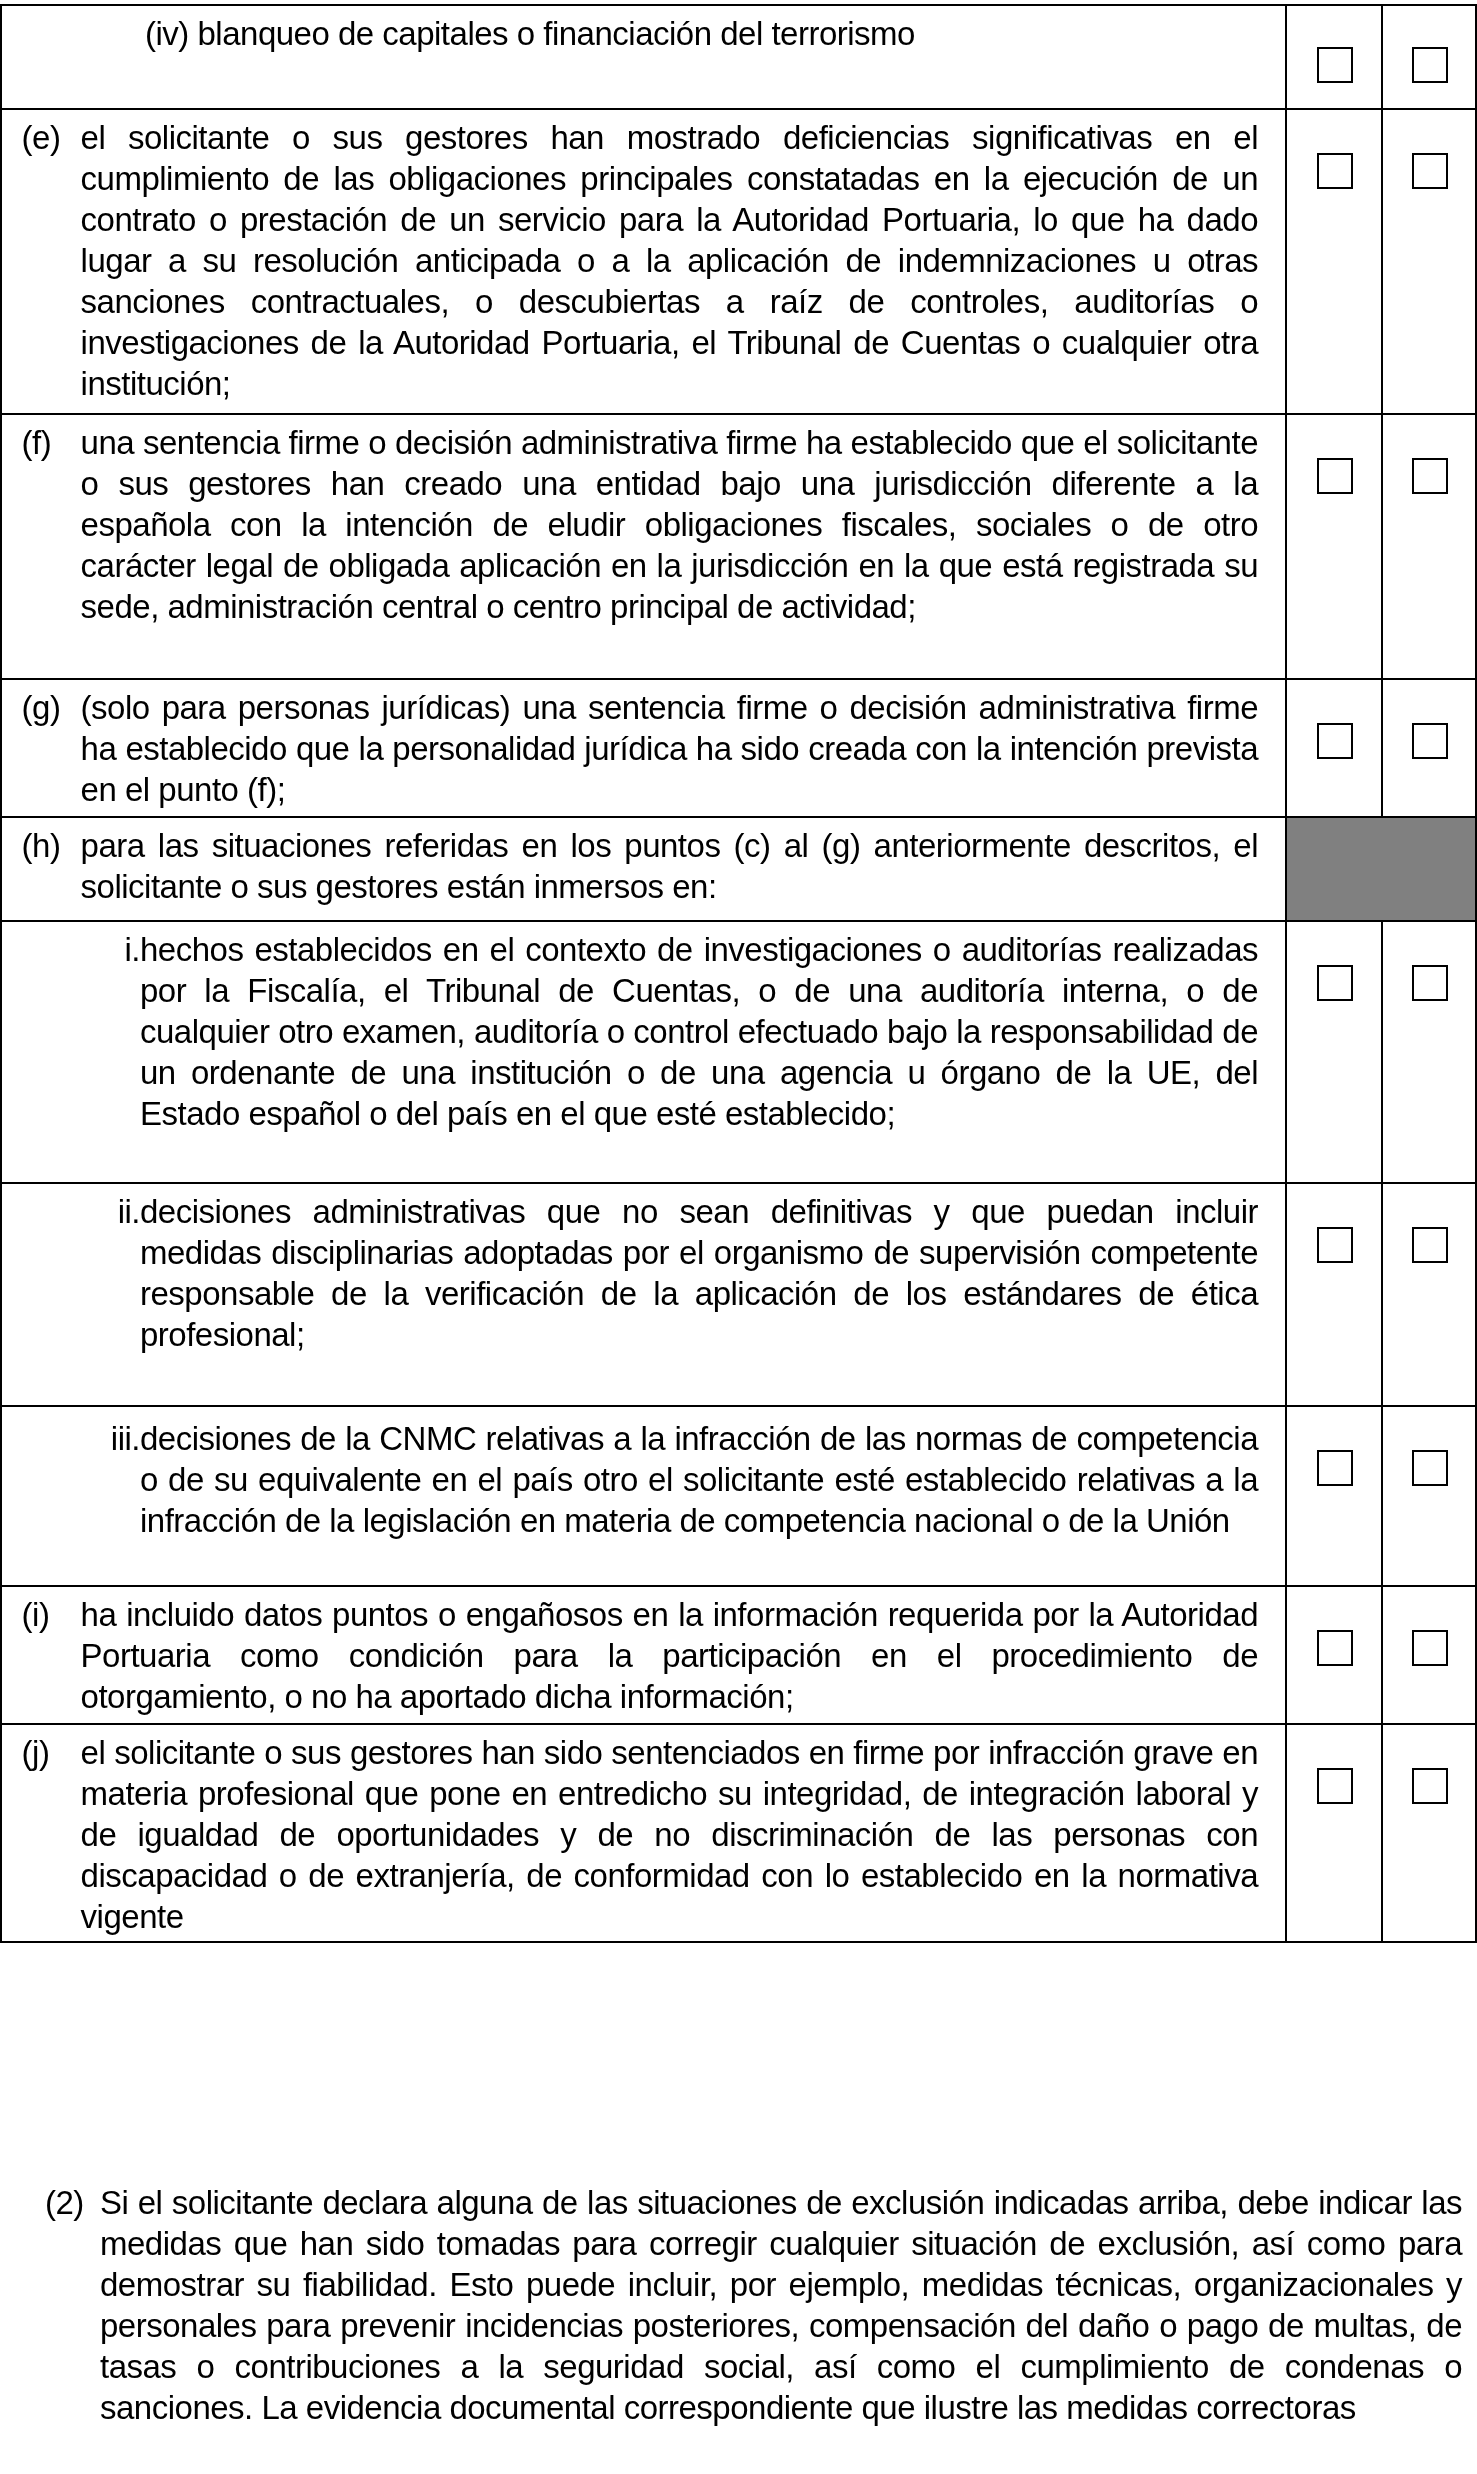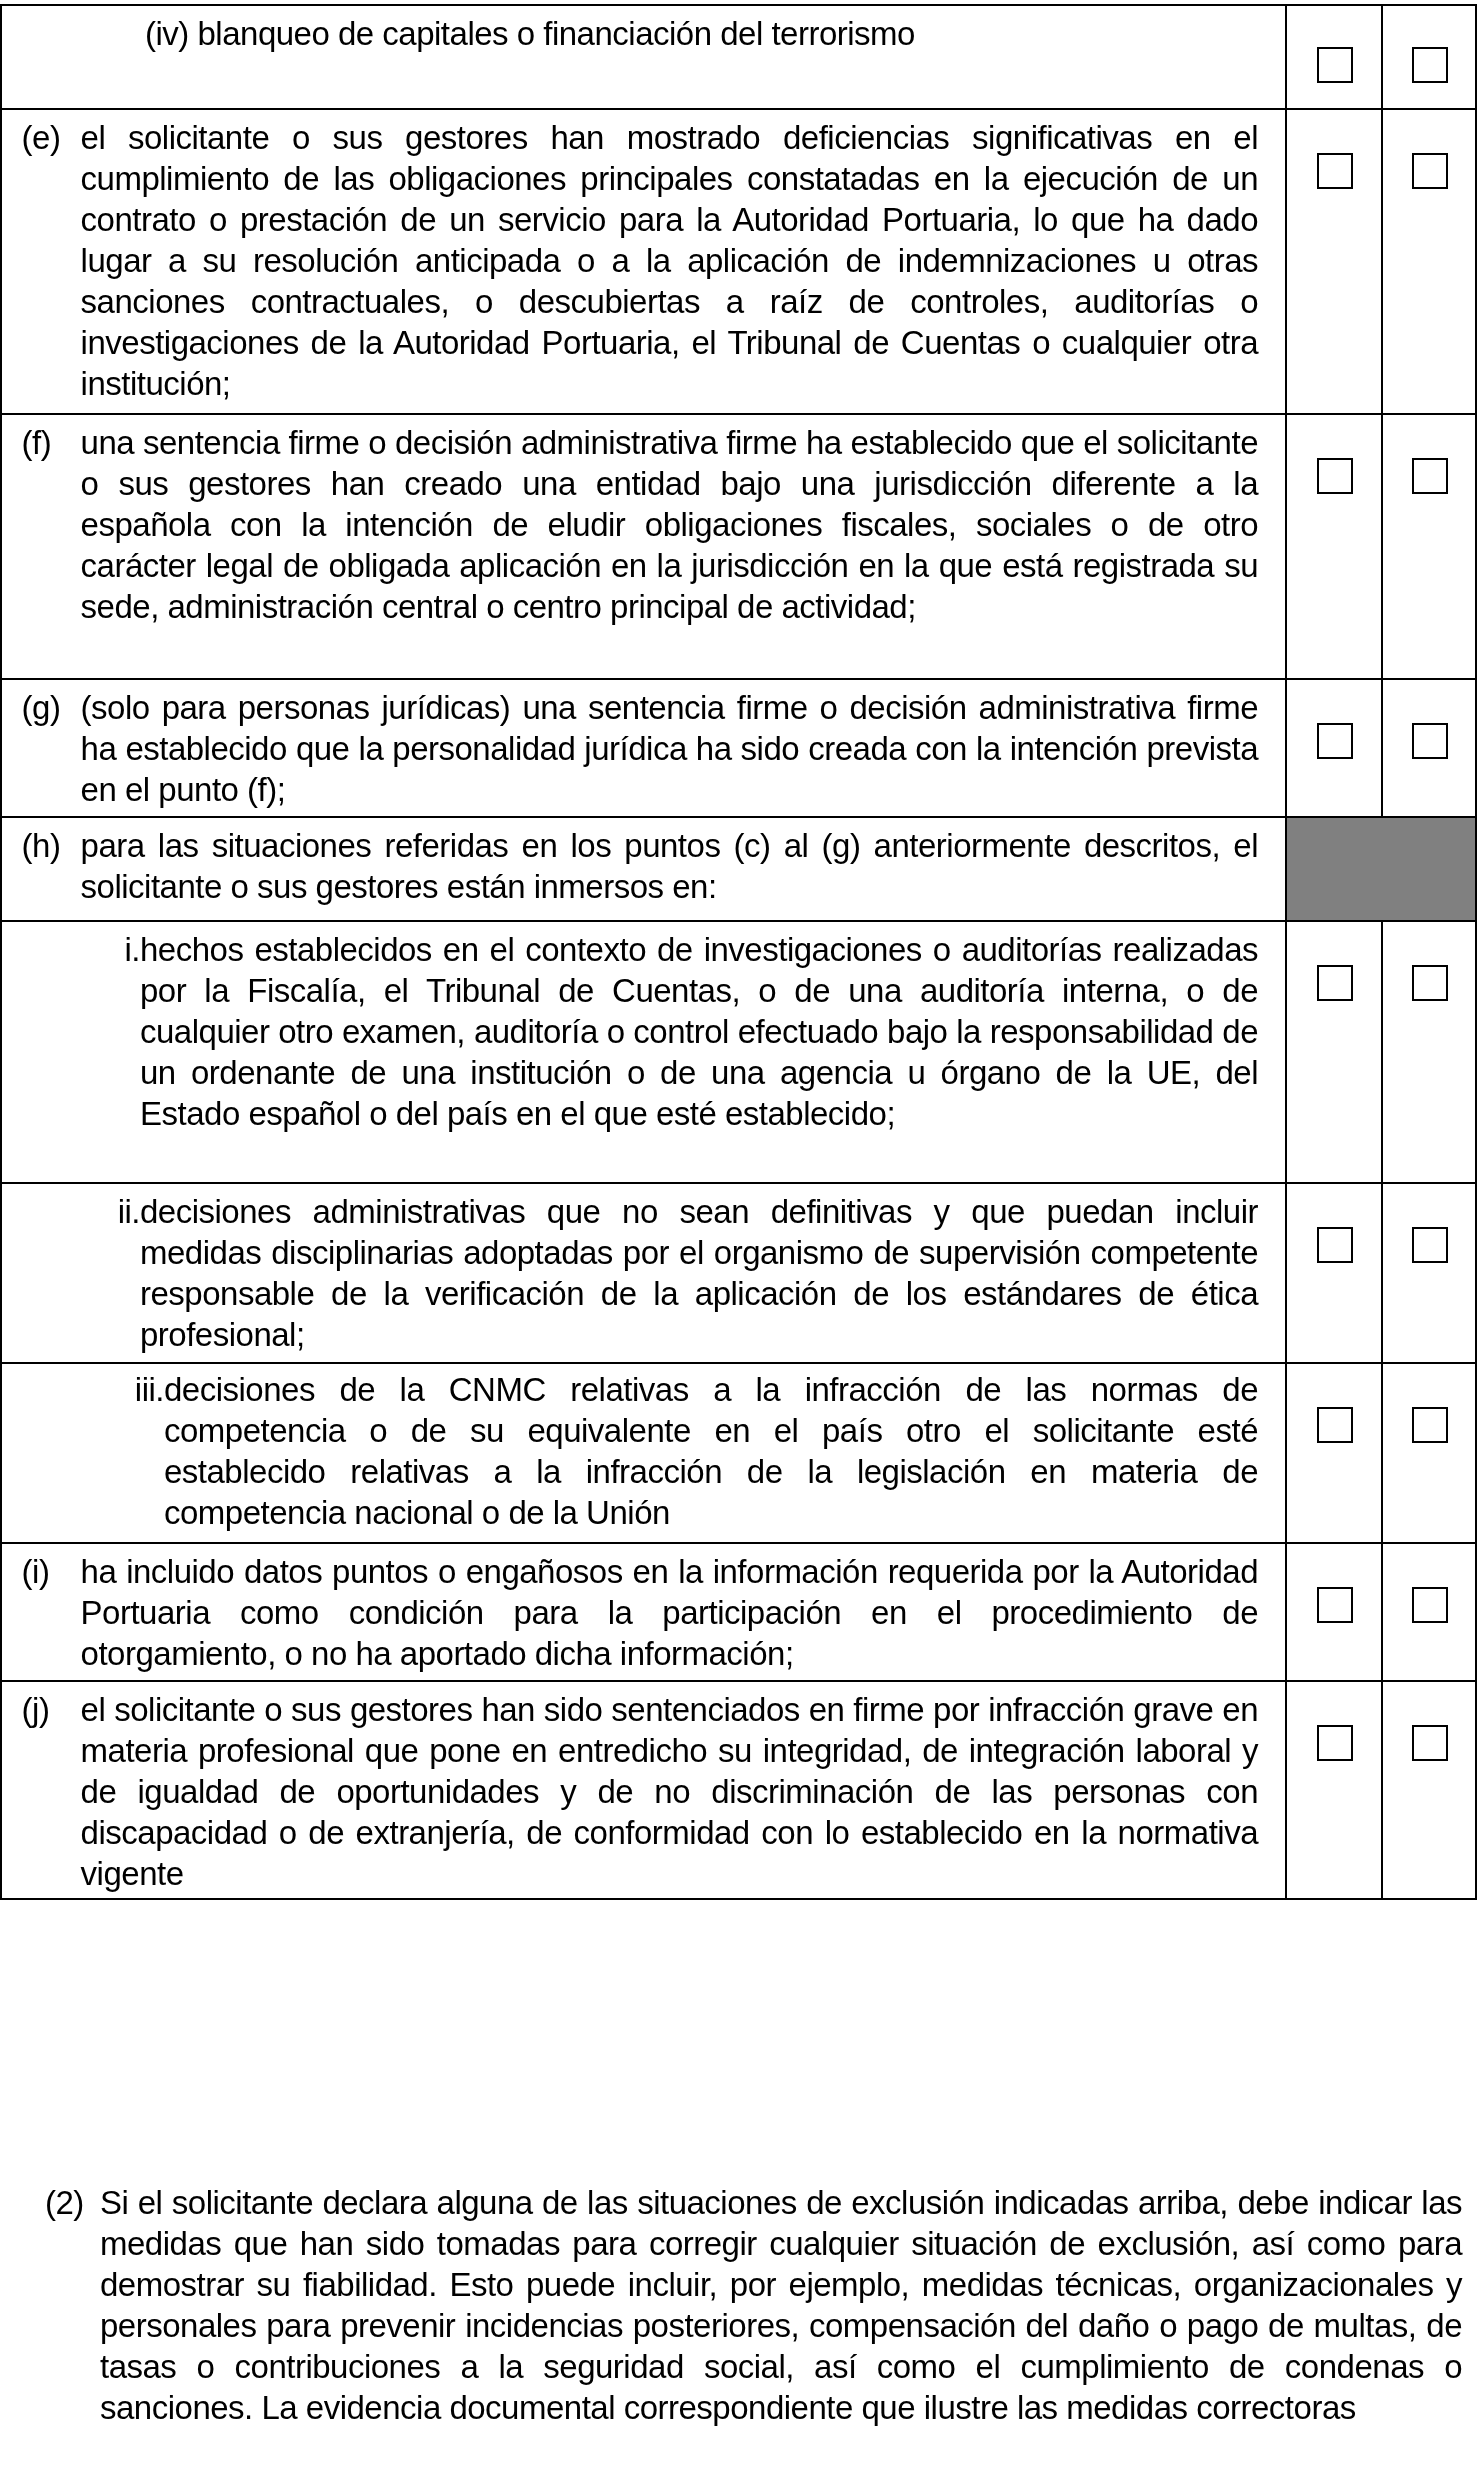--- a/index.html
+++ b/index.html
@@ -115,38 +115,38 @@
         </div>
       </td>
       <td class="cb-cell">
           <div class="cb" style="top:43px"></div>
         </td>
       <td class="cb-cell">
           <div class="cb" style="top:43px"></div>
         </td>
     </tr>
 
-    <tr style="height:180px">
+    <tr style="height:223px">
       <td>
         <div class="txt hang" style="padding:7.1px 27px 0 38px;">
           <span class="lbl" style="width:100px; text-align:right">ii.</span>
           <span class="body">decisiones administrativas que no sean definitivas y que puedan incluir medidas disciplinarias adoptadas por el organismo de supervisión competente responsable de la verificación de la aplicación de los estándares de ética profesional;</span>
         </div>
       </td>
       <td class="cb-cell">
           <div class="cb" style="top:43px"></div>
         </td>
       <td class="cb-cell">
           <div class="cb" style="top:43px"></div>
         </td>
     </tr>
 
     <tr style="height:180px">
       <td>
-        <div class="txt hang" style="padding:5px 27px 0 38px;margin-left:24px;">
+        <div class="txt hang" style="padding:11px 27px 0 38px;">
           <span class="lbl" style="width:100px; text-align:right">iii.</span>
           <span class="body">decisiones de la CNMC relativas a la infracción de las normas de competencia o de su equivalente en el país otro el solicitante esté establecido relativas a la infracción de la legislación en materia de competencia nacional o de la Unión</span>
         </div>
       </td>
       <td class="cb-cell">
           <div class="cb" style="top:43px"></div>
         </td>
       <td class="cb-cell">
           <div class="cb" style="top:43px"></div>
         </td>

